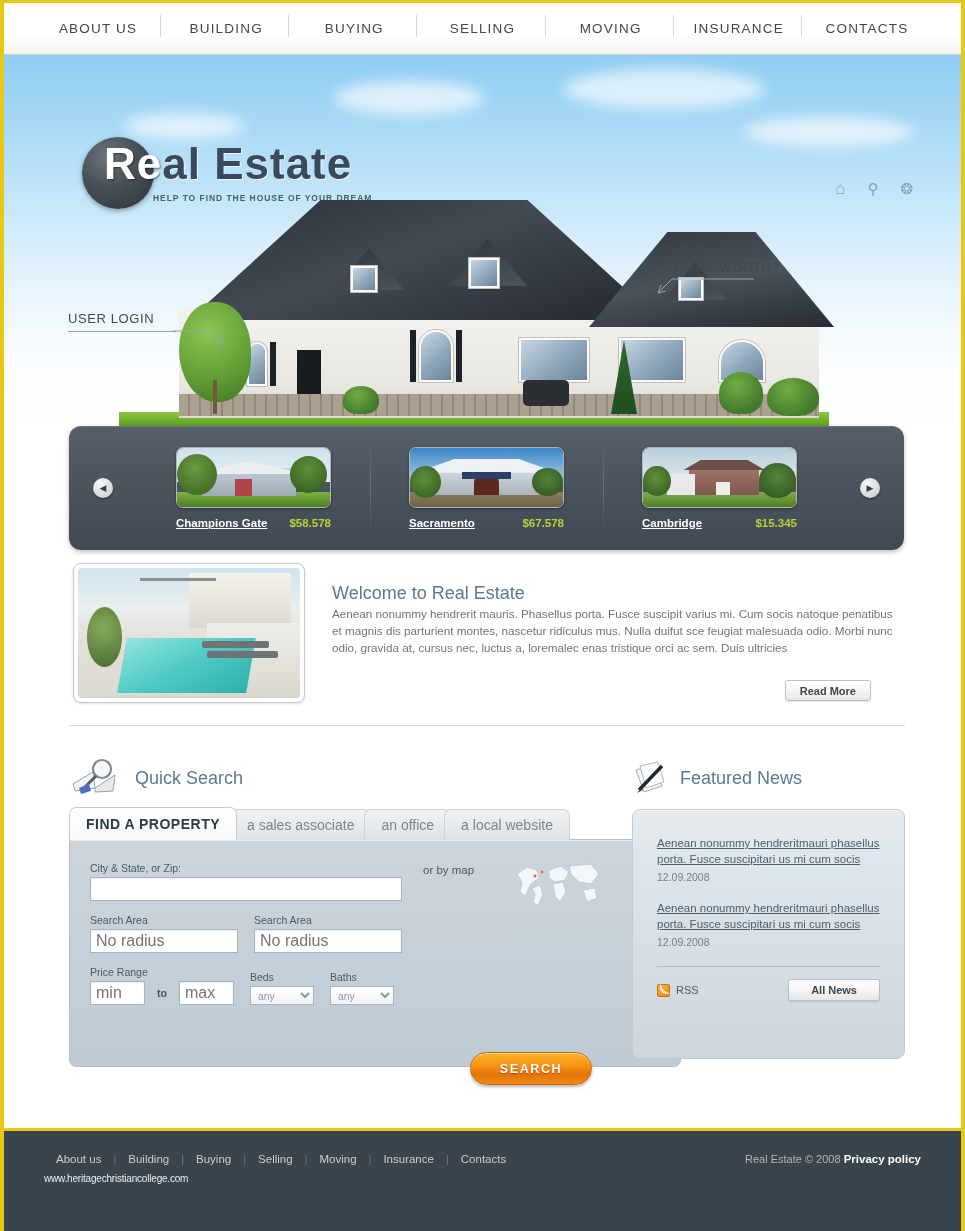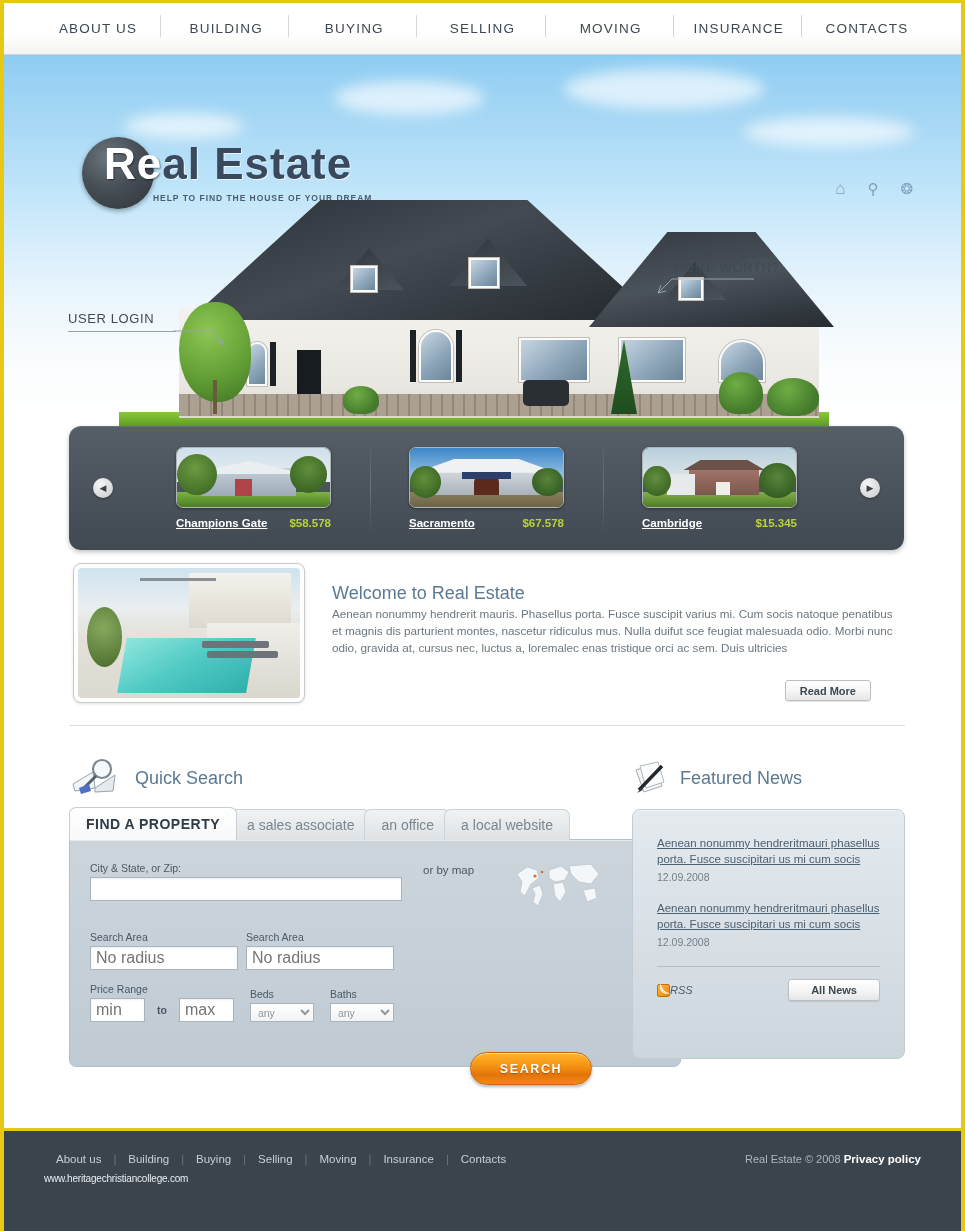--- a/index.html
+++ b/index.html
@@ -325,21 +325,21 @@
     box-shadow: inset 0 1px 0 rgba(255,255,255,.6);
     padding: 26px 24px 0 24px; position: relative;
   }
   .news-link {
     font-size: 11.5px; line-height: 15.5px; color: #4d6070;
     text-decoration: underline; cursor: pointer; display: block;
   }
   .news-date { font-size: 10.5px; color: #737f88; margin-top: 4px; }
   .news-sep { height: 1px; background: #b3bdc5; margin: 18px 0 0 0; }
   .news-foot { display: flex; align-items: center; justify-content: space-between; margin-top: 12px; }
-  .rss { display: flex; align-items: center; gap: 0; font-size: 11px; color: #4d5a64; cursor: pointer; font-style: italic; }
+  .rss { display: flex; align-items: center; gap: 6px; font-size: 11px; color: #4d5a64; cursor: pointer; }
   .rss-ico {
     width: 13px; height: 13px; border-radius: 2px;
     background: linear-gradient(135deg,#ffb93b,#e8841b);
     border: 1px solid #c96c10; position: relative;
   }
   .rss-ico::before, .rss-ico::after {
     content:""; position:absolute; border: 1.4px solid #fff;
     border-right-color: transparent; border-top-color: transparent;
     border-radius: 0 0 0 12px; left: 2px; bottom: 2px;
   }
@@ -550,21 +550,21 @@
       <div class="tab">an office</div>
       <div class="tab">a local website</div>
     </div>
 
     <div class="qs-panel">
 
       <div style="position:absolute;left:20px;top:22px;width:316px;">
         <div class="fld-label">City &amp; State, or Zip:</div>
         <input class="inp" style="width: 312px;" placeholder="">
 
-        <div style="display:flex;gap:8px;margin-top:30px;">
+        <div style="display:flex;gap:16px;margin-top:13px;">
           <div style="width:148px;">
             <div class="fld-label">Search Area</div>
             <input class="inp" style="width: 148px;" placeholder="No radius">
           </div>
           <div style="width:148px;">
             <div class="fld-label">Search Area</div>
             <input class="inp" style="width: 148px;" placeholder="No radius">
           </div>
         </div>
 

